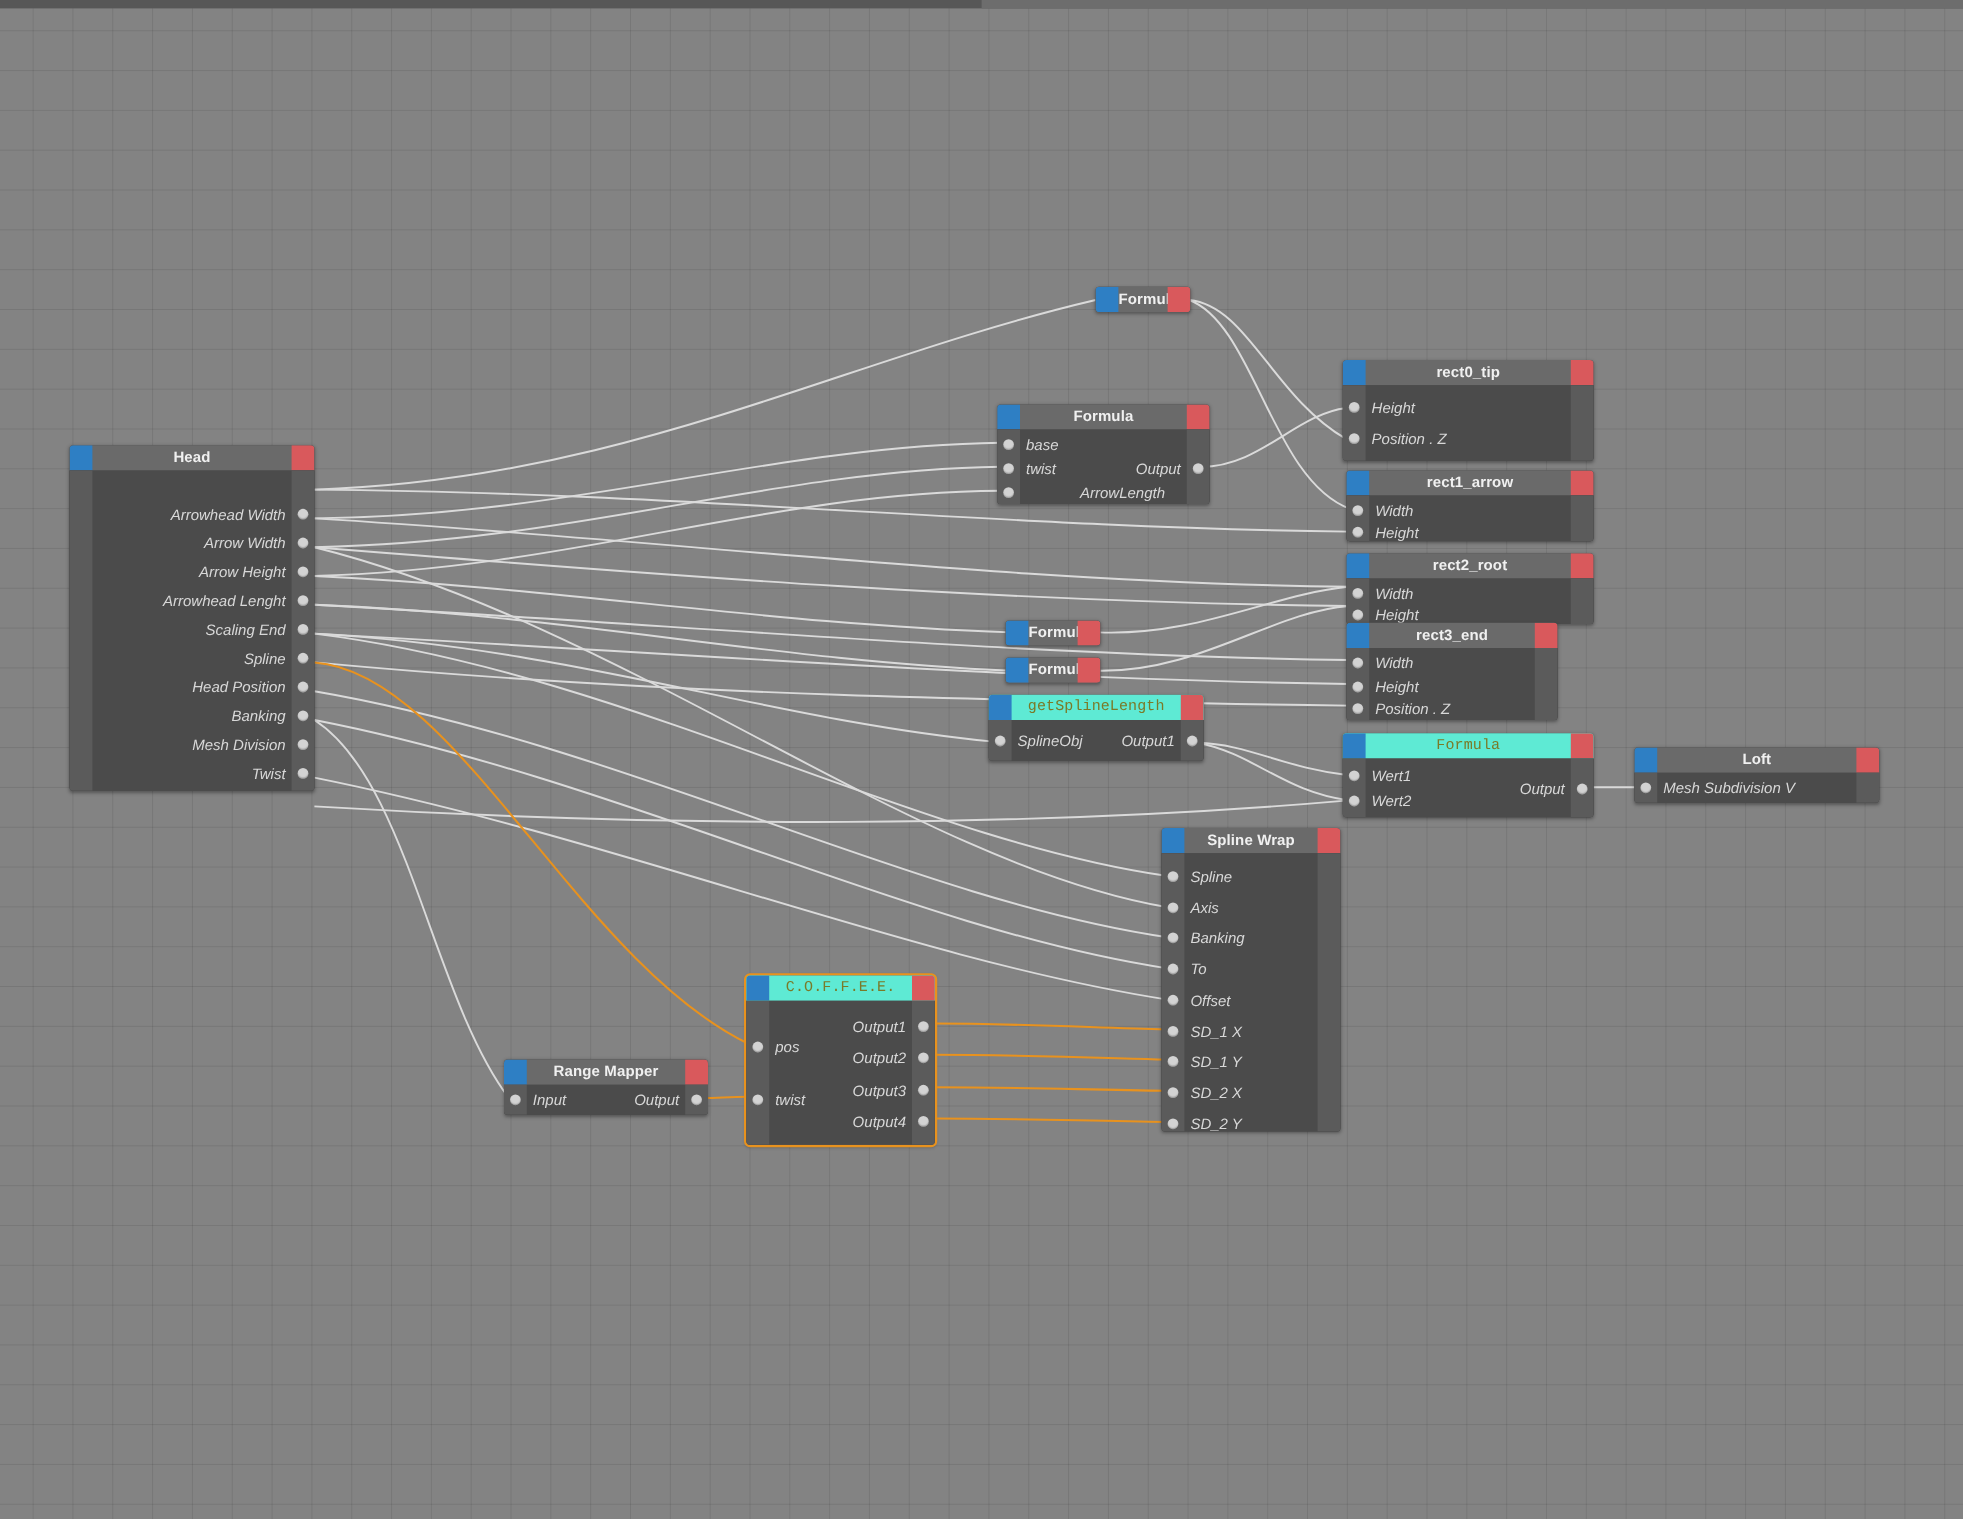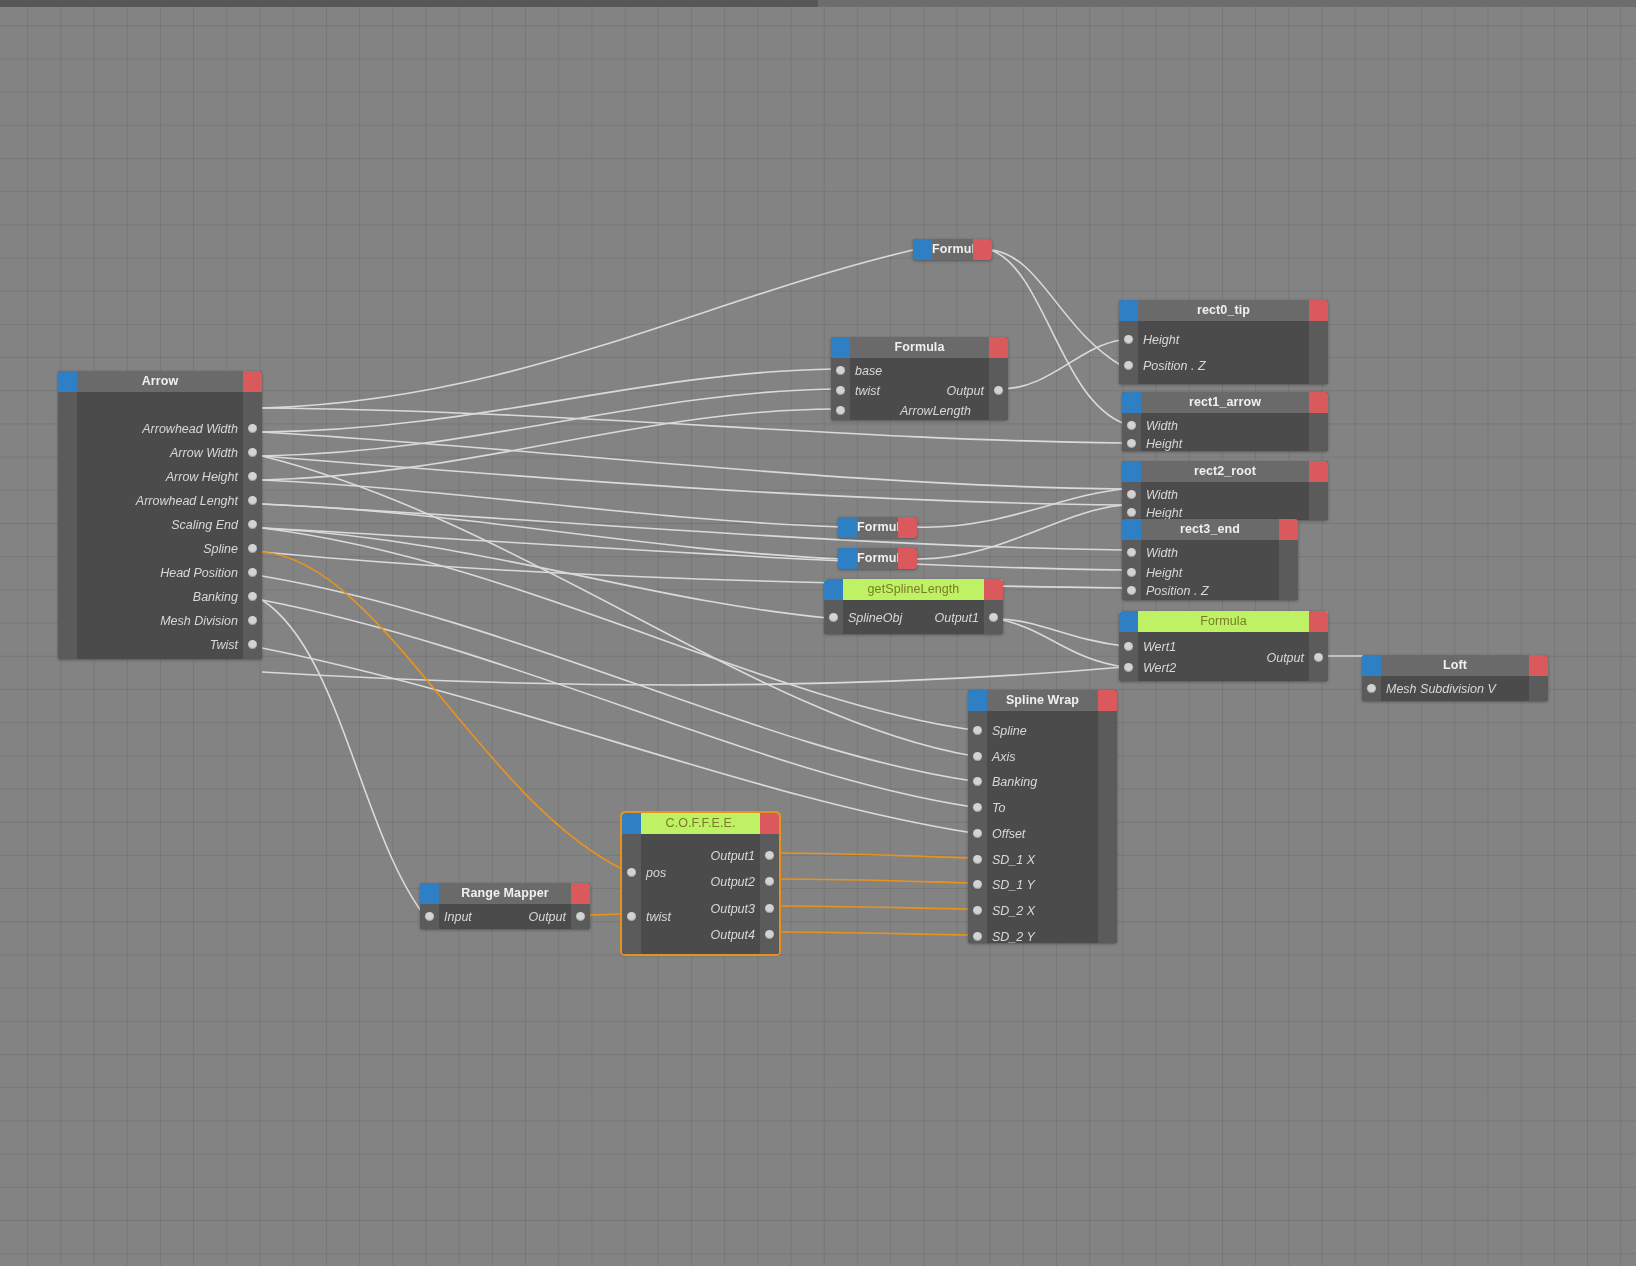--- a/index.html
+++ b/index.html
@@ -57,21 +57,21 @@
     border-radius: 3px;
   }
   .node-head {
     position: relative;
     height: 21px;
     line-height: 21px;
     background: #6a6a6a;
     border-radius: 3px 3px 0 0;
     overflow: hidden;
   }
-  .node-head.yellow { background: #bef264; }
+  .node-head.yellow { background: #5eead4; font-family: Liberation Mono, monospace; }
   .head-in {
     position: absolute;
     left: 0; top: 0;
     width: 19px; height: 21px;
     background: #2e7fc4;
     border-radius: 3px 0 0 0;
   }
   .head-out {
     position: absolute;
     right: 0; top: 0;
@@ -200,21 +200,21 @@
       <path d="M777,879 C 850,879 900,881 973,883"></path>
       <path d="M777,906 C 850,906 900,908 973,909"></path>
       <path d="M777,932 C 850,932 900,934 973,935"></path>
     </g>
   </svg>
 
   <div class="node" style="left:58px; top:371px; width:204px;">
     <div class="node-head">
       <div class="head-in"></div>
       <div class="head-out"></div>
-      <div class="node-title">Arrow</div>
+      <div class="node-title">Head</div>
     </div>
     <div class="node-body" style="height:267px;">
       <div class="gutter-l"></div>
       <div class="gutter-r"></div>
       <div class="port right" style="top:32px;"></div>
       <div class="row out" style="top:29px;">Arrowhead Width</div>
       <div class="port right" style="top:56px;"></div>
       <div class="row out" style="top:53px;">Arrow Width</div>
       <div class="port right" style="top:80px;"></div>
       <div class="row out" style="top:77px;">Arrow Height</div>
@@ -373,21 +373,21 @@
       <div class="gutter-r"></div>
       <div class="port left" style="top:10px;"></div>
       <div class="row in" style="top:7px;">Wert1</div>
       <div class="port left" style="top:31px;"></div>
       <div class="row in" style="top:28px;">Wert2</div>
       <div class="port right" style="top:21px;"></div>
       <div class="row out" style="top:18px;">Output</div>
     </div>
   </div>
 
-  <div class="node" style="left:1362px; top:623px; width:186px;margin-top:32px;">
+  <div class="node" style="left:1362px; top:623px; width:204px;">
     <div class="node-head">
       <div class="head-in"></div>
       <div class="head-out"></div>
       <div class="node-title">Loft</div>
     </div>
     <div class="node-body" style="height:25px;">
       <div class="gutter-l"></div>
       <div class="gutter-r"></div>
       <div class="port left" style="top:8px;"></div>
       <div class="row in" style="top:5px;">Mesh Subdivision V</div>

